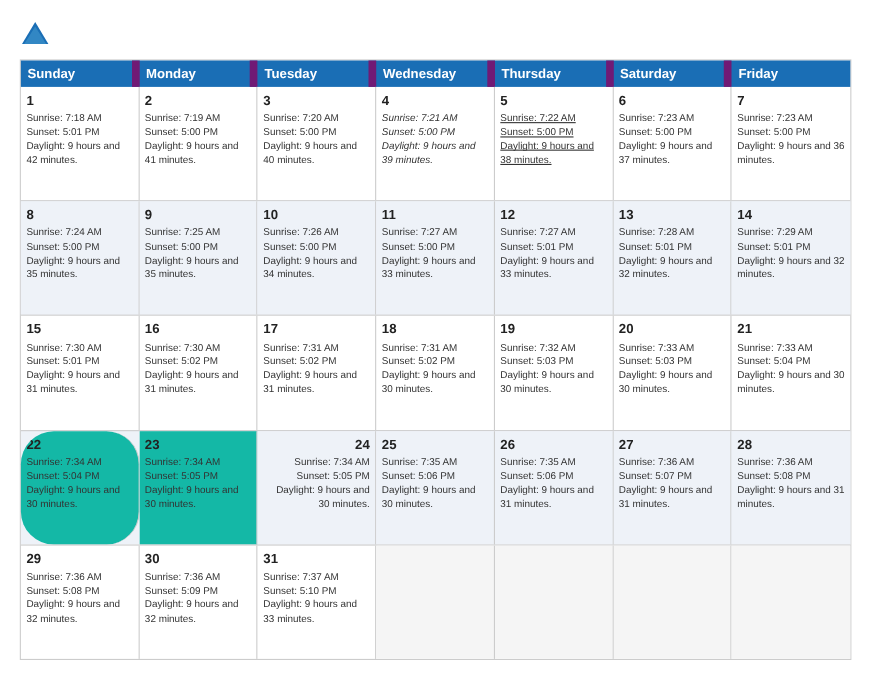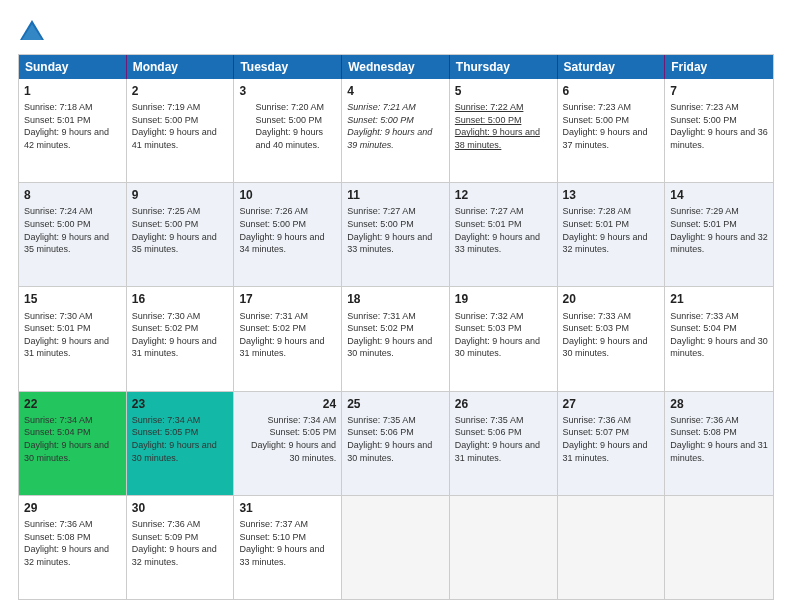--- a/index.html
+++ b/index.html
@@ -63,21 +63,21 @@
       display: grid;
       grid-template-columns: repeat(7, 1fr);
       background: #1a6eb5;
     }
     .cal-header-cell {
       color: #fff;
       font-size: 12px;
       font-weight: bold;
       padding: 5px 6px;
       text-align: left;
-      border-right: 1px solid #701a75;
+      border-right: 7px solid #701a75;
     }
     .cal-header-cell:last-child { border-right: none; }
     .cal-body {
       flex: 1;
       display: flex;
       flex-direction: column;
     }
     .cal-week {
       flex: 1;
       display: grid;
@@ -149,21 +149,21 @@
 Daylight: 9 hours and 42 minutes.</div>
           </div>
           <div class="cal-cell">
             <span class="day-num">2</span>
             <div class="cell-text" style="white-space: pre-line;">Sunrise: 7:19 AM
 Sunset: 5:00 PM
 Daylight: 9 hours and 41 minutes.</div>
           </div>
           <div class="cal-cell">
             <span class="day-num">3</span>
-            <div class="cell-text" style="white-space: pre-line; margin-left: 16px;">Sunrise: 7:20 AM
+            <div class="cell-text" style="white-space: pre-line;">Sunrise: 7:20 AM
 Sunset: 5:00 PM
 Daylight: 9 hours and 40 minutes.</div>
           </div>
           <div class="cal-cell">
             <span class="day-num">4</span>
             <div class="cell-text" style="white-space: pre-line; font-style: italic;">Sunrise: 7:21 AM
 Sunset: 5:00 PM
 Daylight: 9 hours and 39 minutes.</div>
           </div>
           <div class="cal-cell">
@@ -267,21 +267,21 @@
 Daylight: 9 hours and 30 minutes.</div>
           </div>
           <div class="cal-cell">
             <span class="day-num">21</span>
             <div class="cell-text" style="white-space: pre-line;">Sunrise: 7:33 AM
 Sunset: 5:04 PM
 Daylight: 9 hours and 30 minutes.</div>
           </div>
         </div>
         <div class="cal-week" style="background: rgb(238, 242, 248);">
-          <div class="cal-cell" style="background: #22c55e;">
+          <div class="cal-cell" style="background: #14b8a6; border-radius: 30px;">
             <span class="day-num">22</span>
             <div class="cell-text" style="white-space: pre-line;">Sunrise: 7:34 AM
 Sunset: 5:04 PM
 Daylight: 9 hours and 30 minutes.</div>
           </div>
           <div class="cal-cell" style="background: #14b8a6;">
             <span class="day-num">23</span>
             <div class="cell-text" style="white-space: pre-line;">Sunrise: 7:34 AM
 Sunset: 5:05 PM
 Daylight: 9 hours and 30 minutes.</div>

